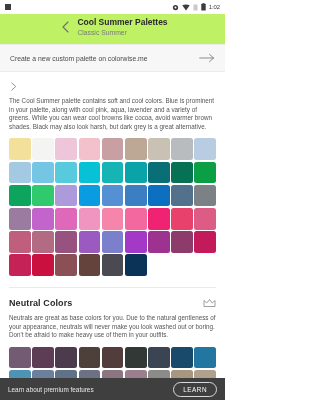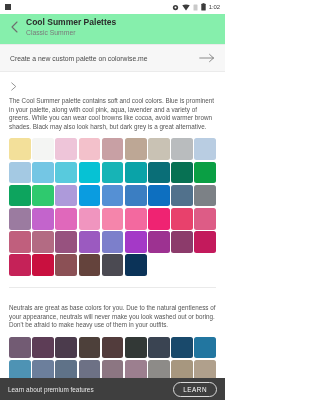--- a/index.html
+++ b/index.html
@@ -17,21 +17,21 @@
     justify-content:space-between; padding:0 5px; background:#ffffff;
   }
   .sb-left { display:flex; align-items:center; gap:3px; }
   .sb-right { display:flex; align-items:center; gap:3px; }
   .sb-sq { width:6px; height:6px; background:#3c3c3c; }
   .sb-time { font-size:6px; color:#3c3c3c; letter-spacing:-0.1px; }
   .ic { display:block; }
 
   
   .header {
-    display:flex; align-items:center; padding:3px 6px 7px 6px; background:#86efac;
+    display:flex; align-items:center; padding:3px 6px 7px 6px; background:#bef264;justify-content:center;
   }
   .back { width:16px; height:16px; flex:0 0 16px; display:flex;
           align-items:center; justify-content:center; cursor:pointer; }
   .htexts { margin-left:4px; }
   .htitle { font-size:8.5px; font-weight:bold; color:#2b2b2b; line-height:11px; }
   .hsub { font-size:6.8px; color:#7a7a7a; line-height:9px; }
 
   
   .banner {
     background:#f7f7f7; border-top:1px solid #ebebeb; border-bottom:1px solid #ebebeb;
@@ -178,20 +178,26 @@
       <div class="sw" style="background: rgb(139, 80, 85);"></div>
       <div class="sw" style="background: rgb(100, 67, 60);"></div>
       <div class="sw" style="background: rgb(75, 74, 82);"></div>
       <div class="sw" style="background: rgb(11, 51, 88);"></div>
     </div>
 </div>
 
 <div class="divider"></div>
 
 <div class="section">
+  <div class="sec-head">
+    <span class="sec-title">Neutral Colors</span>
+    <svg class="crown" viewBox="0 0 26 20">
+      <path d="M2 17 L2 5 L7.5 10 L13 3 L18.5 10 L24 5 L24 17 Z" fill="none" stroke="#6e6e6e" stroke-width="1.3" stroke-linejoin="round"></path>
+    </svg>
+  </div>
   <div class="sec-body">Neutrals are great as base colors for you. Due to the natural gentleness of your appearance, neutrals will never make you look washed out or boring. Don't be afraid to make heavy use of them in your outfits.</div>
   <div class="grid" id="neutral-grid">
       <div class="sw" style="background: rgb(114, 91, 115);"></div>
       <div class="sw" style="background: rgb(93, 61, 86);"></div>
       <div class="sw" style="background: rgb(75, 59, 76);"></div>
       <div class="sw" style="background: rgb(77, 64, 58);"></div>
       <div class="sw" style="background: rgb(82, 60, 60);"></div>
       <div class="sw" style="background: rgb(50, 56, 54);"></div>
       <div class="sw" style="background: rgb(58, 68, 82);"></div>
       <div class="sw" style="background: rgb(25, 73, 107);"></div>

